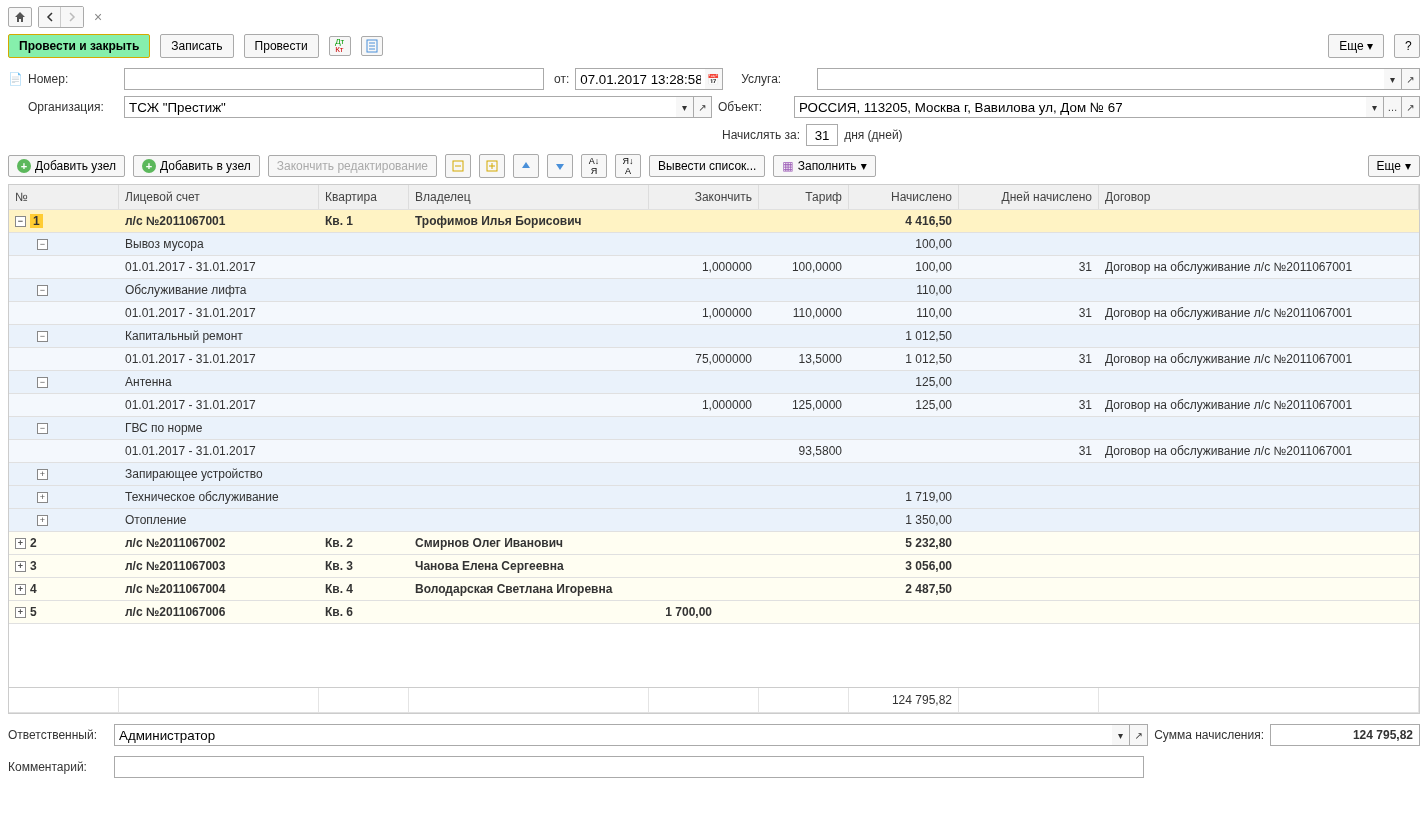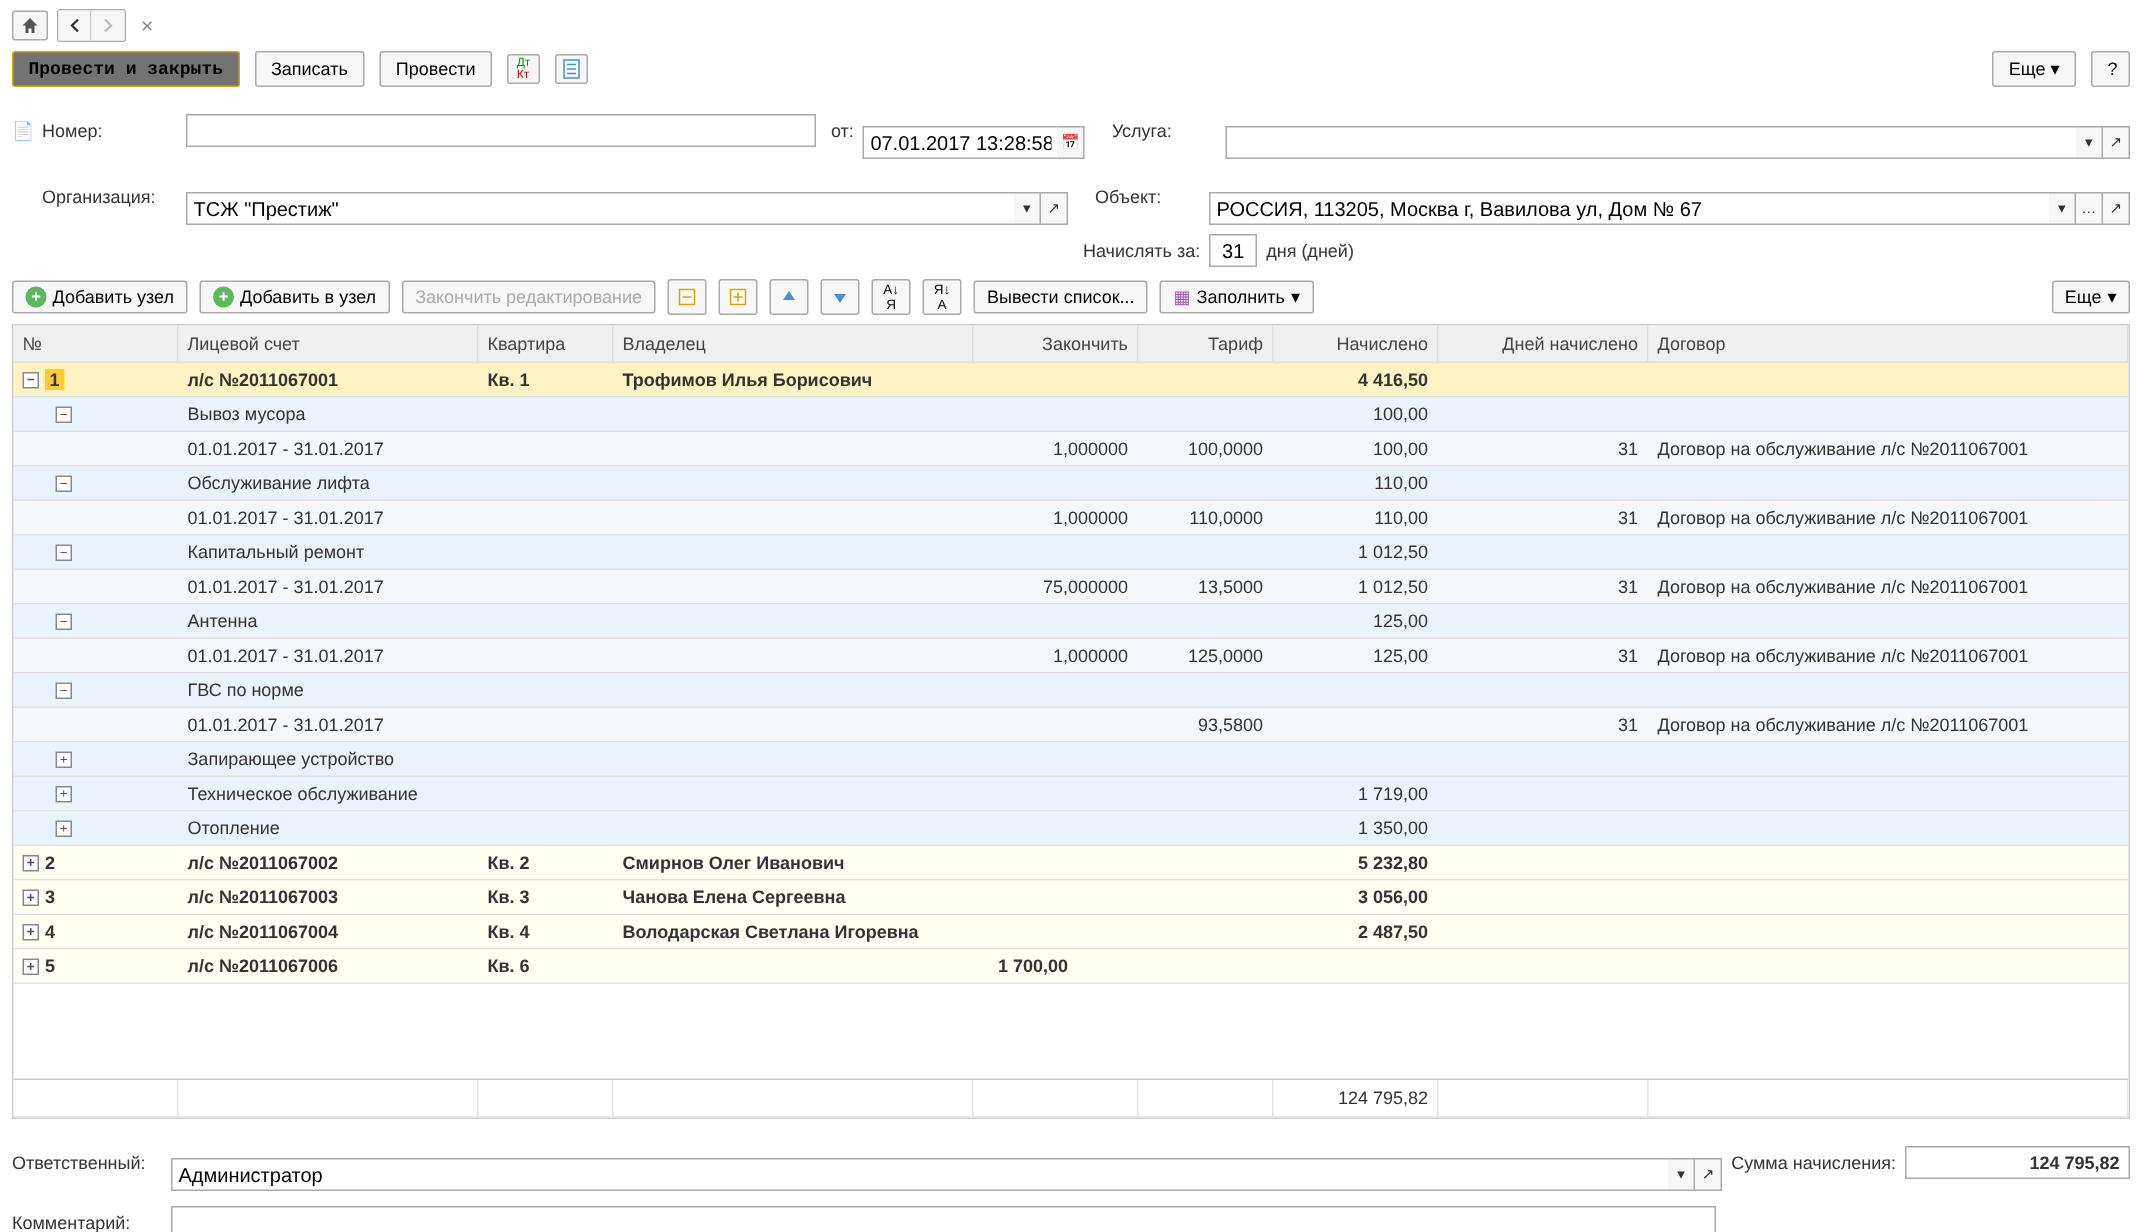--- a/index.html
+++ b/index.html
@@ -7,26 +7,26 @@
 .topbar { display: flex; align-items: center; gap: 6px; margin-bottom: 6px; }
 .icon-btn { width: 24px; height: 20px; border: 1px solid #aaa; background: #f7f7f7; display: flex; align-items: center; justify-content: center; cursor: pointer; border-radius: 2px; }
 .icon-btn.group2 { width: 22px; }
 .nav-group { display: flex; border: 1px solid #aaa; border-radius: 2px; }
 .nav-group .half { width: 22px; height: 20px; display: flex; align-items: center; justify-content: center; background: #f7f7f7; cursor: pointer; }
 .nav-group .half:first-child { border-right: 1px solid #ccc; }
 .title { font-size: 18px; margin-left: 12px; flex: 1; }
 .close-x { font-size: 14px; color: #888; cursor: pointer; padding: 0 4px; }
 .cmdbar { display: flex; align-items: center; gap: 10px; margin-bottom: 10px; }
 .btn { border: 1px solid #aaa; background: #f7f7f7; padding: 4px 10px; cursor: pointer; border-radius: 2px; font-size: 12px; }
-.btn.primary { background: #737373; border-color: #d4a900; font-weight: bold; font-family: Liberation Mono, monospace; }
+.btn.primary { background: #86efac; border-color: #d4a900; font-weight: bold; }
 .spacer { flex: 1; }
 .form-row { display: flex; align-items: center; gap: 6px; margin-bottom: 6px; }
 .lbl { min-width: 90px; text-align: left; }
 .input { border: 1px solid #aaa; padding: 3px 4px; height: 22px; background: #fff; }
-.input-group { display: flex; margin-top: 16px; }
+.input-group { display: flex; }
 .input-group .input { border-right: none; }
 .input-group .addon { border: 1px solid #aaa; border-left: none; width: 18px; height: 22px; display: flex; align-items: center; justify-content: center; background: #f7f7f7; cursor: pointer; font-size: 10px; }
 .input-group .addon + .addon { border-left: none; }
 .toolbar2 { display: flex; align-items: center; gap: 8px; margin: 8px 0 6px; }
 .tbtn { border: 1px solid #aaa; background: #f7f7f7; padding: 3px 8px; cursor: pointer; border-radius: 2px; font-size: 12px; display: flex; align-items: center; gap: 4px; }
 .tbtn.disabled { color: #aaa; }
 .tbtn.iconic { width: 26px; height: 24px; padding: 0; justify-content: center; }
 .green-plus { width: 14px; height: 14px; border-radius: 50%; background: #5cb85c; color: #fff; display: inline-flex; align-items: center; justify-content: center; font-weight: bold; font-size: 11px; line-height: 1; }
 .table-wrap { border: 1px solid #ccc; height: 530px; overflow: hidden; display: flex; flex-direction: column; }
 .thead, .trow, .tfoot { display: flex; border-bottom: 1px solid #e0e0e0; }
@@ -121,21 +121,21 @@
 </div>
 
 <div class="form-row">
   <span style="width:14px;"></span>
   <span class="lbl">Организация:</span>
   <div class="input-group" style="width:588px;">
     <input class="input" style="flex: 1 1 0%;" value="ТСЖ &quot;Престиж&quot;">
     <div class="addon">▾</div>
     <div class="addon">↗</div>
   </div>
-  <span class="lbl" style="min-width:70px;margin-left:12px;">Объект:</span>
+  <span class="lbl" style="min-width:70px;margin-left:0;">Объект:</span>
   <div class="input-group" style="flex:1;">
     <input class="input" style="flex: 1 1 0%;" value="РОССИЯ, 113205, Москва г, Вавилова ул, Дом № 67">
     <div class="addon">▾</div>
     <div class="addon">…</div>
     <div class="addon">↗</div>
   </div>
 </div>
 
 <div class="form-row" style="justify-content:flex-start; padding-left:714px;">
   <span>Начислять за:</span>

